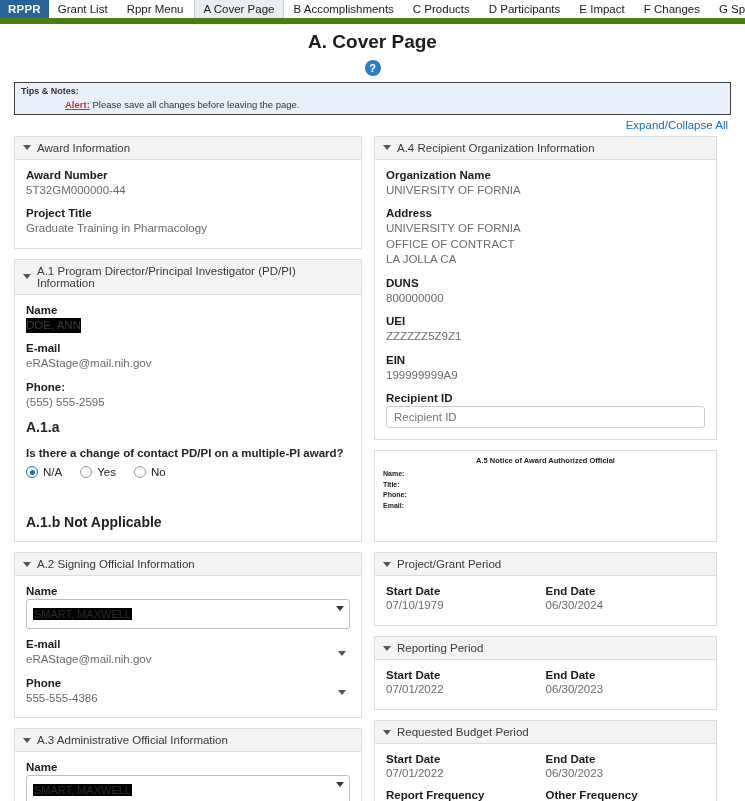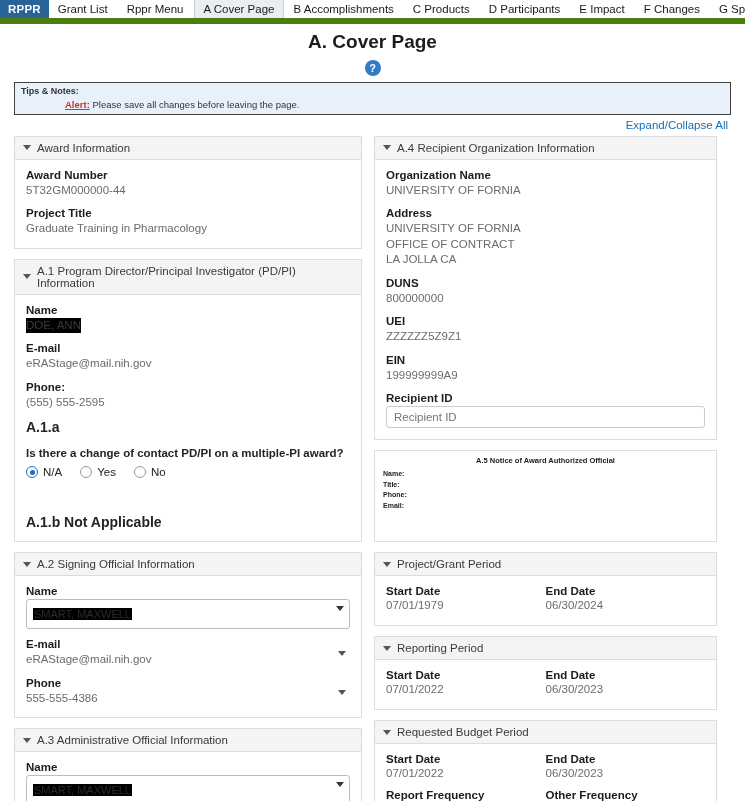--- a/index.html
+++ b/index.html
@@ -444,21 +444,21 @@
 
     <div class="panel">
       <div class="panel-head">
         <span class="caret"></span>
         <span>Project/Grant Period</span>
       </div>
       <div class="period-body">
         <div class="period-grid">
           <div class="period-col">
             <div class="pl">Start Date</div>
-            <div class="pv">07/01/1979</div>
+            <div class="pv">07/10/1979</div>
           </div>
           <div class="period-col">
             <div class="pl">End Date</div>
             <div class="pv">06/30/2024</div>
           </div>
         </div>
       </div>
     </div>
 
     <div class="panel">

